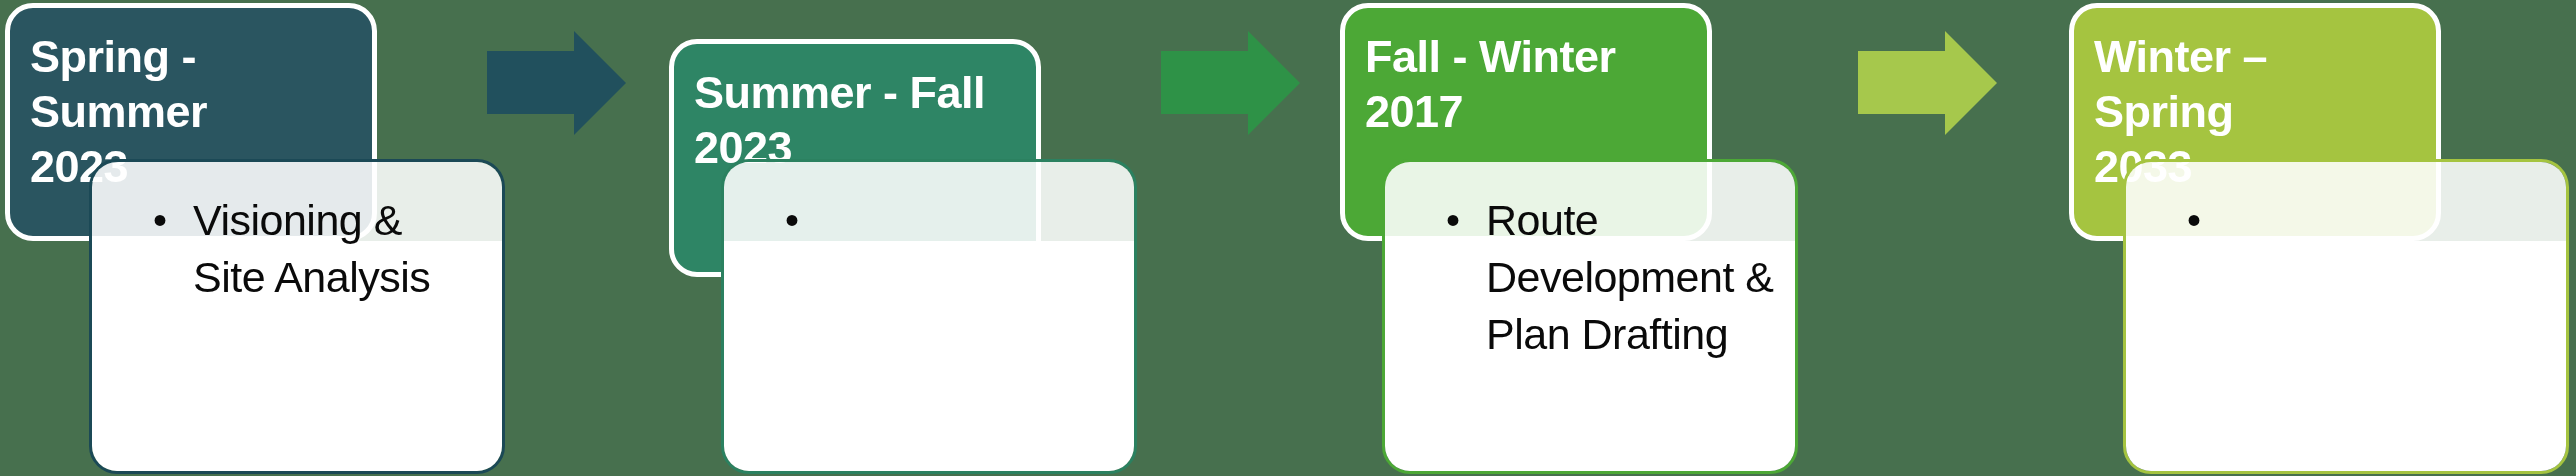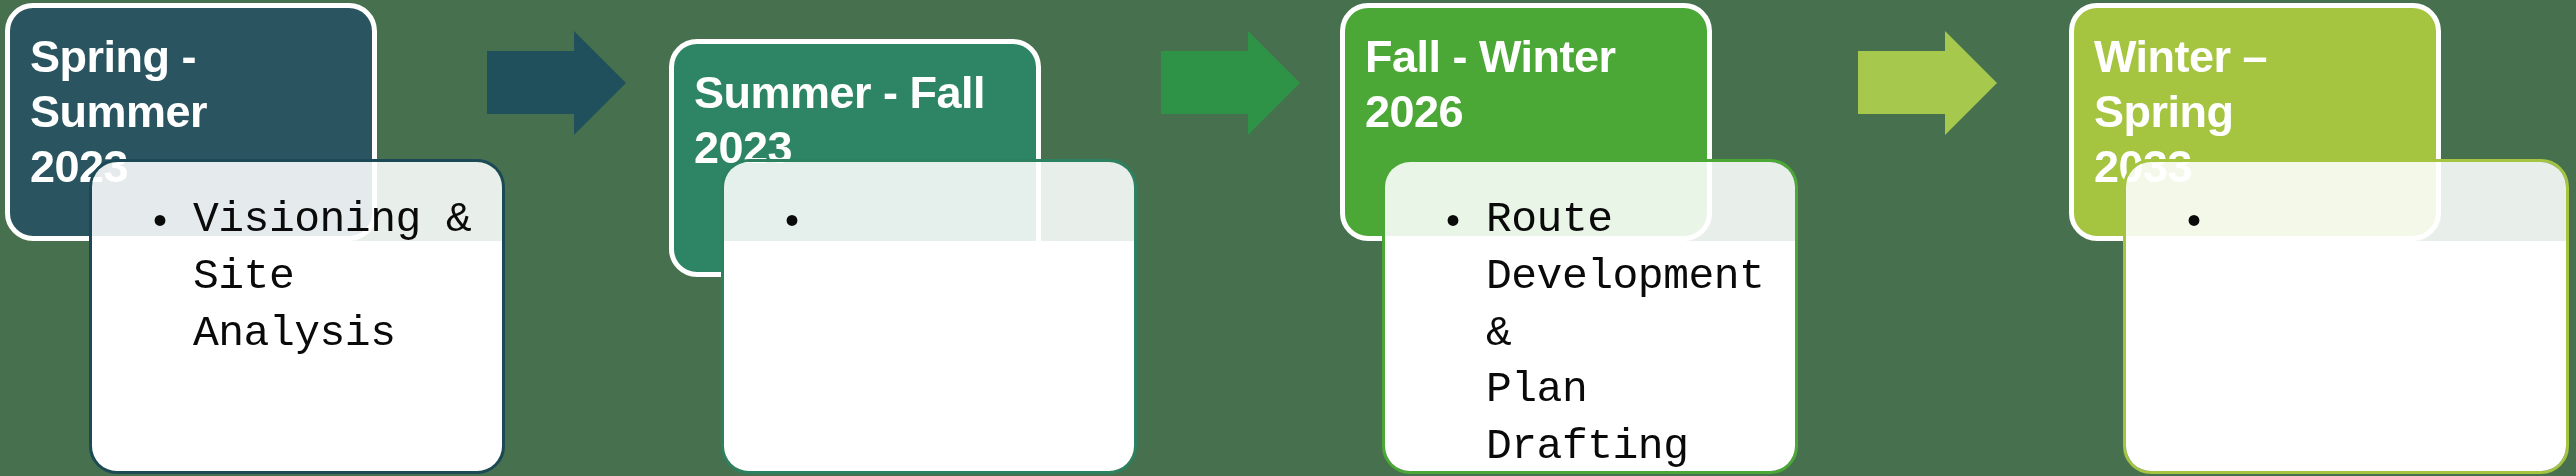--- a/index.html
+++ b/index.html
@@ -63,21 +63,21 @@
     z-index: 1;
     display: grid;
     grid-template-columns: 40px 1fr;
     padding: 30px 6px 0 61px;
     color: #0a0a0a;
     font-size: 43px;
     line-height: 1.32;
     letter-spacing: -0.5px;
   }
   .dot { font-size: 40px; line-height: 1.42; }
-  .txt { white-space: pre-line; font-family: Liberation Mono, monospace; }
+  .txt { white-space: pre-line; }
 
   
   .arrow { position: absolute; top: 31px; width: 139px; height: 103px; z-index: 1; }
   .a-body {
     position: absolute; left: 0; top: 20px; width: 87px; height: 63px;
     background: var(--arrow);
   }
   .a-head {
     position: absolute; left: 87px; top: 0; width: 0; height: 0;
     border-top: 52px solid transparent;
@@ -130,21 +130,21 @@
       <div class="cbody"></div>
       <div class="item">
         <span class="dot">•</span>
       </div>
     </div>
   </div>
 
   <div class="stage stage3" style="--box: #4CA836; --cardborder: #4CA836; --arrow: #A6C84C;">
     <div class="box">
       <div class="title">Fall - Winter
-2026</div>
+2017</div>
     </div>
     <div class="arrow">
       <div class="a-body"></div>
       <div class="a-head"></div>
     </div>
     <div class="card">
       <div class="band"></div>
       <div class="cbody"></div>
       <div class="item">
         <span class="dot">•</span>

